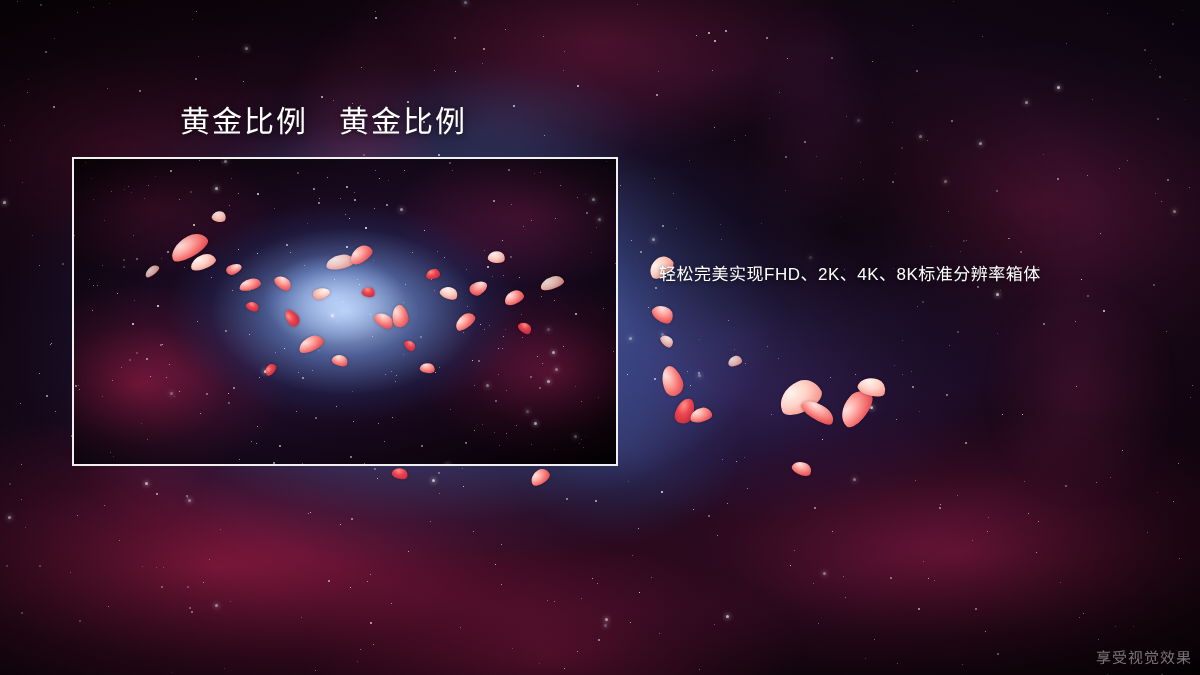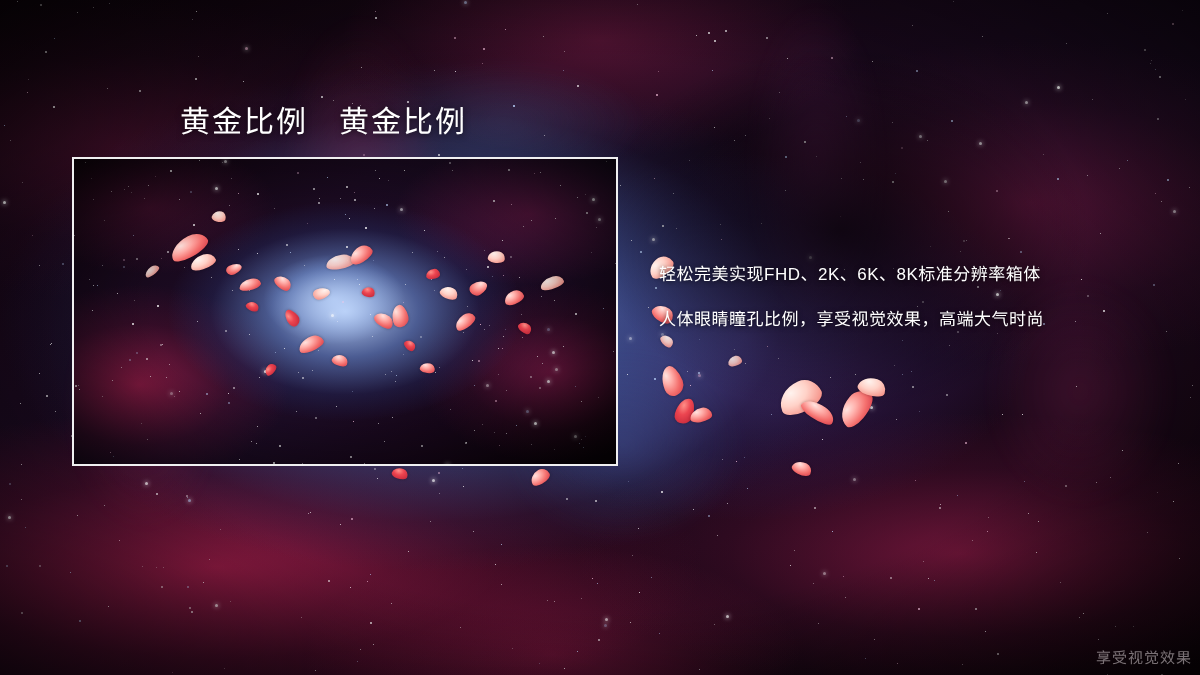--- a/index.html
+++ b/index.html
@@ -910,19 +910,18 @@
           <span class="petal pale" style="left: 466px; top: 118px; width: 24px; height: 12px; transform: rotate(-16deg);"></span>
           <span class="petal" style="left: 258px; top: 196px; width: 16px; height: 11px; transform: rotate(22deg);"></span>
           <span class="petal dark" style="left: 190px; top: 206px; width: 13px; height: 9px; transform: rotate(-44deg);"></span>
           <span class="petal" style="left: 346px; top: 204px; width: 15px; height: 10px; transform: rotate(14deg);"></span>
         </div>
       <div class="frame-vignette"></div>
     </div>
   </div>
 
   <div id="body-copy">
-    <p class="copy-line">轻松完美实现FHD、2K、6K、8K标准分辨率箱体</p>
-    <p class="copy-line">人体眼睛瞳孔比例，享受视觉效果，高端大气时尚</p>
+    <p class="copy-line">轻松完美实现FHD、2K、4K、8K标准分辨率箱体</p>
   </div>
 
   <div id="watermark">享受视觉效果</div>
 
 </div>
 
 </body></html>

